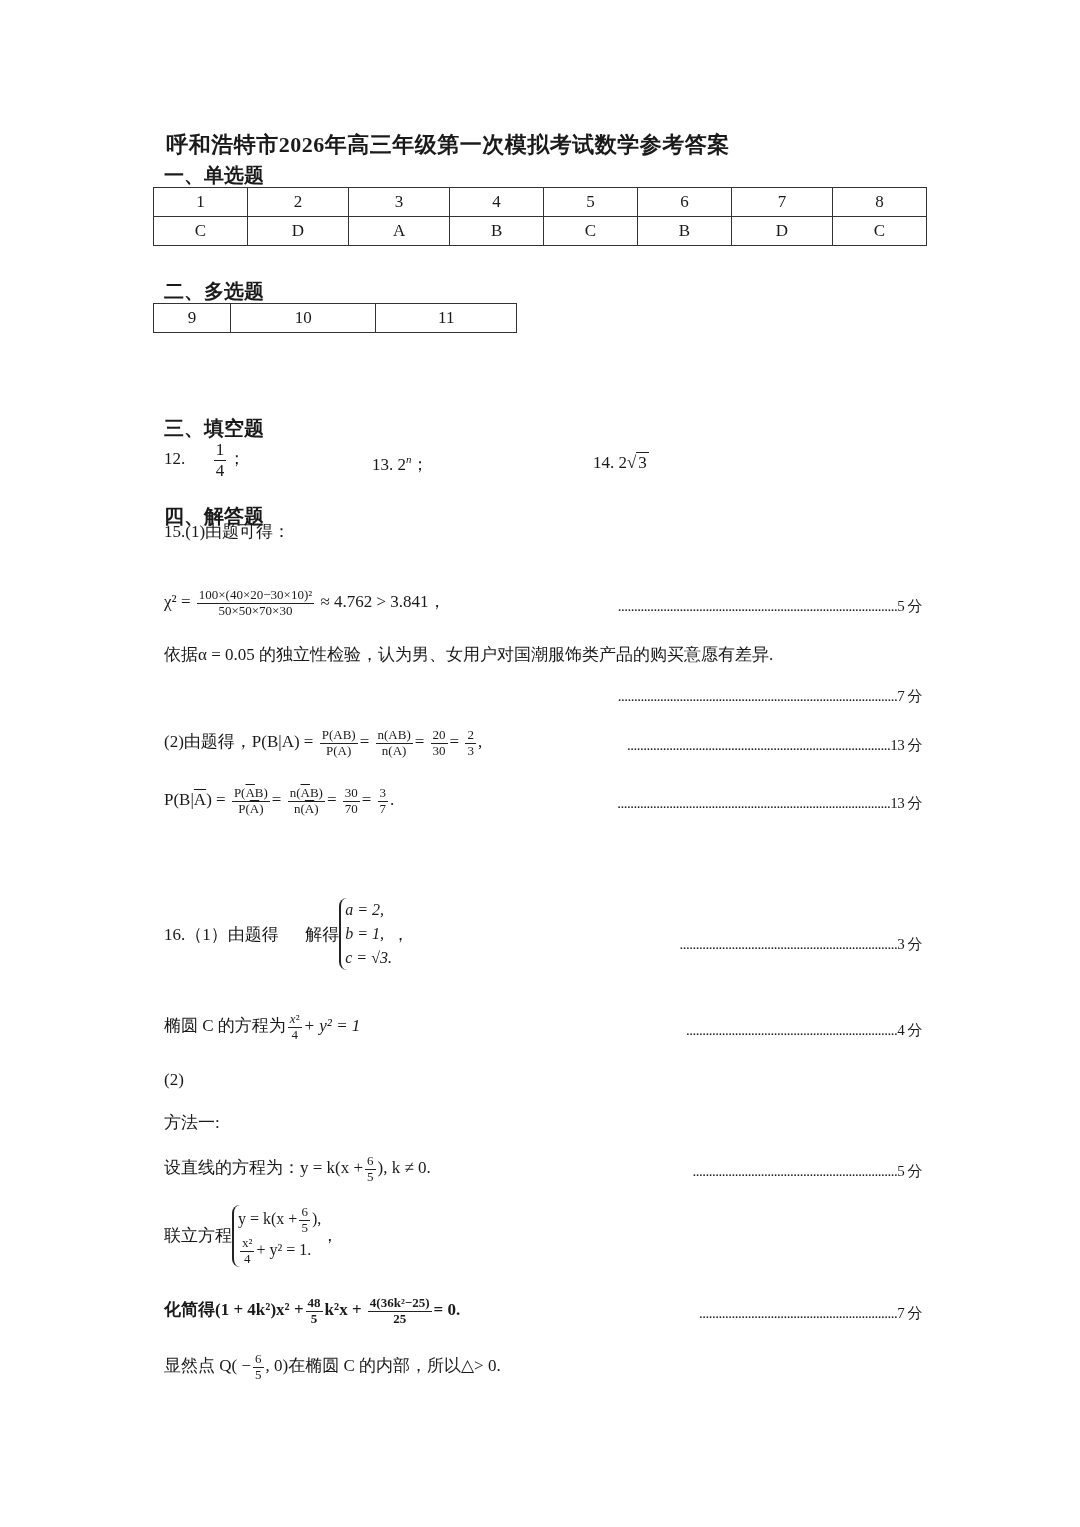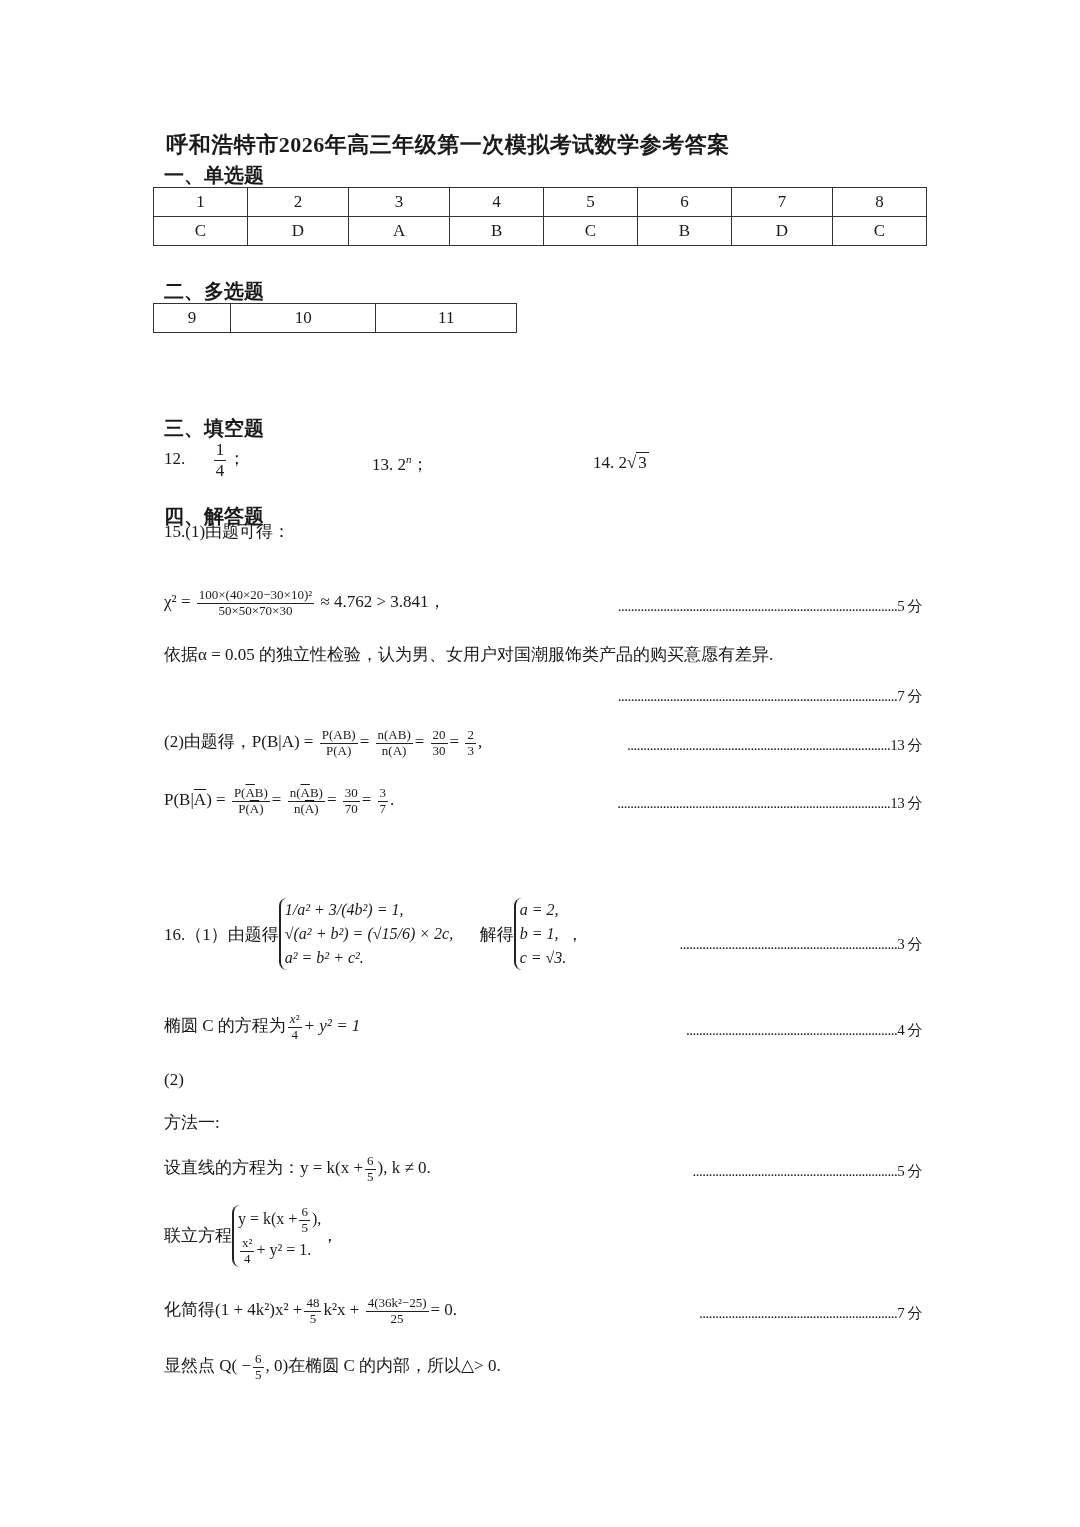--- a/index.html
+++ b/index.html
@@ -156,25 +156,21 @@
       <span>70</span>
     </span>=
   <span class="frac">
       <span>3</span>
       <span>7</span>
     </span><span>.</span>
 </div>
 <div class="abs dots" style="left:520px;top:794px;width:402px;">....................................................................................<span>13 分</span></div>
 
 <div class="abs line" style="left:164px;top:898px;">
-  <span style="vertical-align:middle;">16.（1）由题得</span><span class="sys">
-    <span>1/a² + 3/(4b²) = 1,</span>
-    <span>√(a² + b²) = (√15/6) × 2c,</span>
-    <span>a² = b² + c².</span>
-  </span>
+  <span style="vertical-align:middle;">16.（1）由题得</span>
   <span style="display:inline-block;width:18px;"></span>
   <span style="vertical-align:middle;text-align:right;">解得</span><span class="sys">
     <span>a = 2,</span>
     <span>b = 1,</span>
     <span>c = √3.</span>
   </span><span style="vertical-align:middle;">，</span>
 </div>
 <div class="abs dots" style="left:620px;top:935px;width:302px;">...................................................................<span>3 分</span></div>
 
 <div class="abs line" style="left:164px;top:1012px;">
@@ -202,21 +198,21 @@
           <span>6</span>
           <span>5</span>
         </span><span>),</span></span>
     <span><span class="frac">
           <span>x²</span>
           <span>4</span>
         </span><span>+ y² = 1.</span></span>
   </span><span style="vertical-align:middle;">，</span>
 </div>
 
-<div class="abs line" style="left:164px;top:1296px;">
+<div class="abs line" style="left:164px;top:1296px;font-weight:bold;">
   <span>化简得(1 + 4k²)x² +</span><span class="frac">
       <span>48</span>
       <span>5</span>
     </span><span>k²x +</span>
   <span class="frac">
       <span>4(36k²−25)</span>
       <span>25</span>
     </span><span>= 0.</span>
 </div>
 <div class="abs dots" style="left:644px;top:1304px;width:278px;">.............................................................<span>7 分</span></div>

